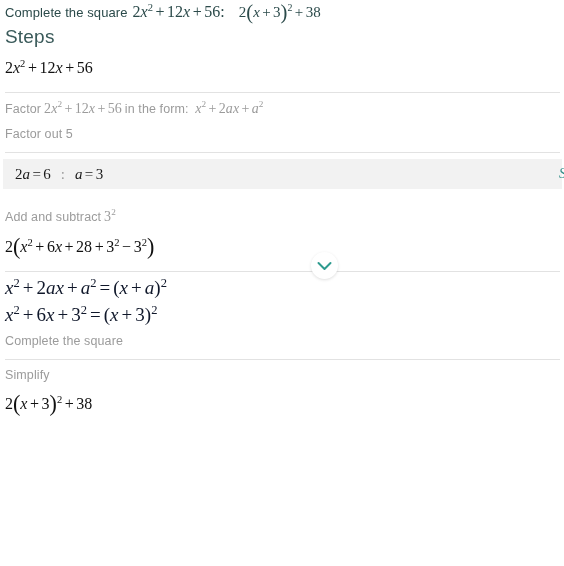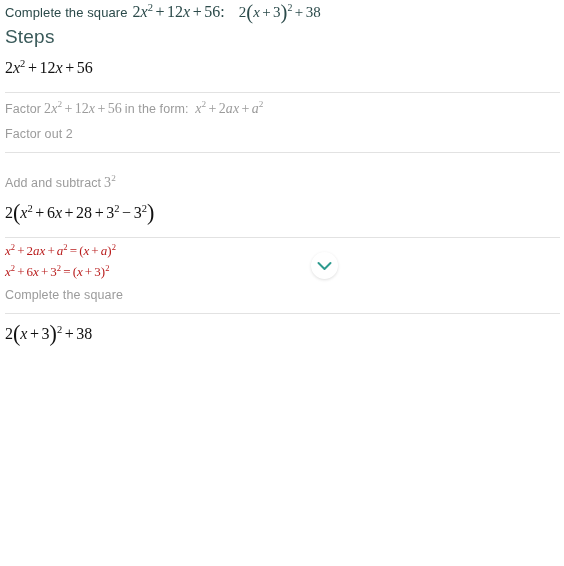--- a/index.html
+++ b/index.html
@@ -100,22 +100,22 @@
     align-items: baseline;
     flex-wrap: nowrap;
   }
   .label-row .math {
     font-size: 14px;
     color: #9b9b9b;
     margin: 0 3px;
   }
 
   .formula-row {
-    font-size: 13px;
-    color: #b91c1c;
+    font-size: 19px;
+    color: #0f172a;
     padding: 3px 0 2px 0;
   }
 
   .divider {
     height: 1px;
     background: #e2e2e2;
     margin: 7px 0 2px 0;
     width: 555px;
   }
 
@@ -189,24 +189,28 @@
 
   <div class="divider"></div>
 
   <div class="label-row">
     <span>Factor</span>
     <span class="math">2<i>x</i><sup>2</sup><span class="op">+</span>12<i>x</i><span class="op">+</span>56</span>
     <span>in the form:</span>
     <span class="math">&nbsp;<i>x</i><sup>2</sup><span class="op">+</span>2<i>ax</i><span class="op">+</span><i>a</i><sup>2</sup></span>
   </div>
 
-  <div class="label-row">Factor out 2</div>
-
-  <div class="divider"></div>
-
+  <div class="label-row">Factor out 5</div>
+
+  <div class="divider"></div>
+
+  <div class="callout">
+    <span class="callout-math math">2<i>a</i><span class="op">=</span>6<span class="colon">:</span><i>a</i><span class="op">=</span>3</span>
+    <span class="callout-link">S</span>
+  </div>
 
   <div class="spacer-after-callout"></div>
 
   <div class="chevron-btn">
     <span>
       <svg width="15" height="10" viewBox="0 0 15 10">
         <path d="M1.5 2 L7.5 8 L13.5 2" fill="none" stroke="#2e9b8f" stroke-width="2" stroke-linecap="round" stroke-linejoin="round"></path>
       </svg>
     </span>
   </div>
@@ -219,15 +223,16 @@
 
   <div class="divider"></div>
 
   <div class="formula-row math"><i>x</i><sup>2</sup><span class="op">+</span>2<i>ax</i><span class="op">+</span><i>a</i><sup>2</sup><span class="op">=</span>(<i>x</i><span class="op">+</span><i>a</i>)<sup>2</sup></div>
   <div class="formula-row math"><i>x</i><sup>2</sup><span class="op">+</span>6<i>x</i><span class="op">+</span>3<sup>2</sup><span class="op">=</span>(<i>x</i><span class="op">+</span>3)<sup>2</sup></div>
 
   <div class="label-row">Complete the square</div>
 
   <div class="divider"></div>
 
+  <div class="label-row">Simplify</div>
   <div class="expr-row math">2<span class="paren-lg">(</span><i>x</i><span class="op">+</span>3<span class="paren-lg">)</span><sup>2</sup><span class="op">+</span>38</div>
 
 </div>
 
 </body></html>

